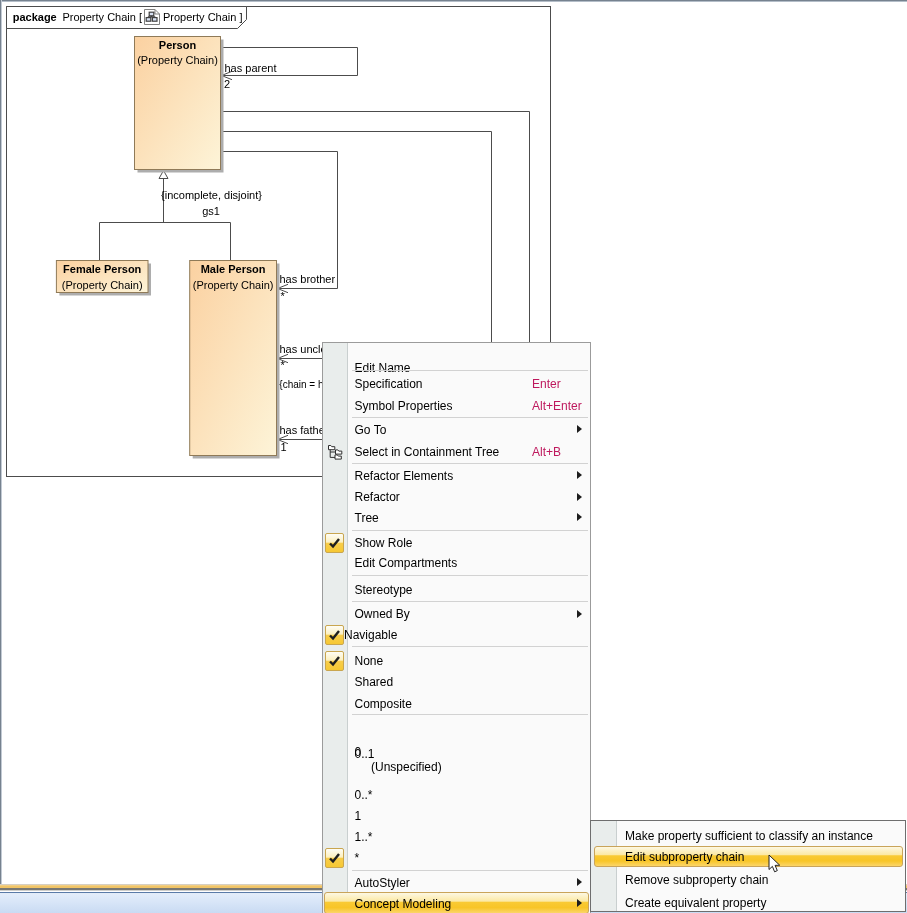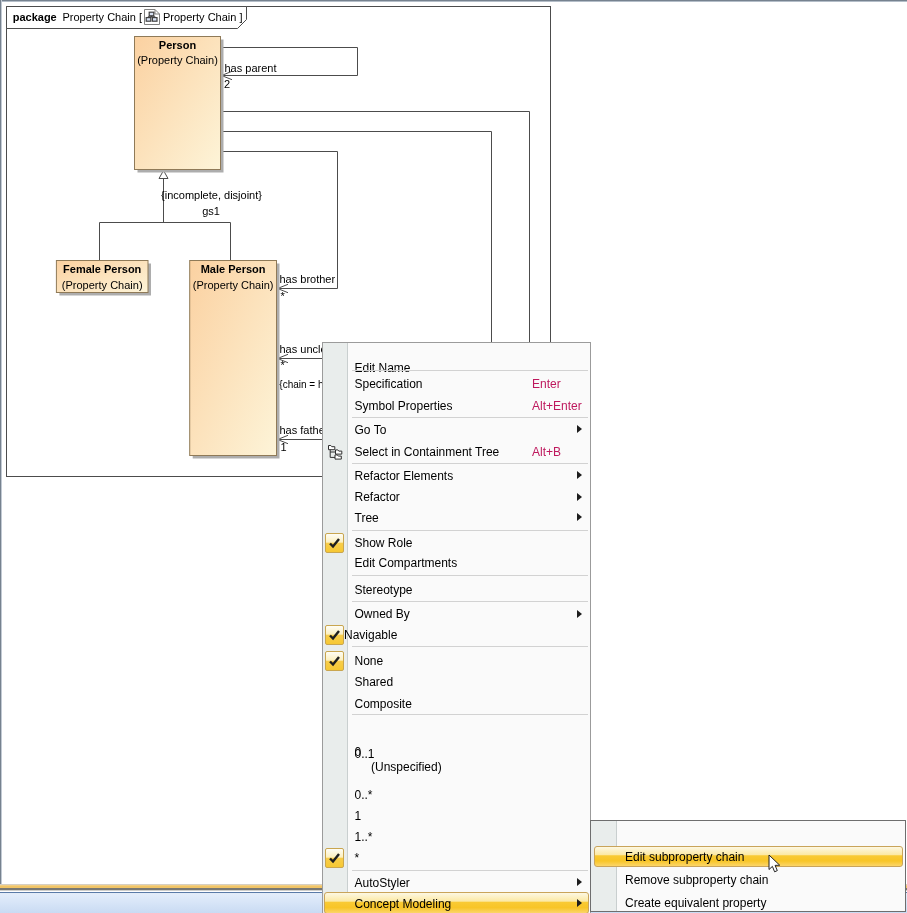--- a/index.html
+++ b/index.html
@@ -180,20 +180,21 @@
     <div class="sep" style="left:29px;right:2px;top:526.5px;"></div>
     <div class="mi" style="left:31.5px;top:528.5px;">AutoStyler</div>
     <div class="arr" style="left:254px;top:535px;"></div>
     <div class="hl" style="left:1px;right:1px;top:549px;height:22px;"></div>
     <div class="mi" style="left:31.5px;top:549.5px;">Concept Modeling</div>
     <div class="arr" style="left:254px;top:556px;"></div>
   </div>
 
   <div class="menu" id="submenu" style="left:590px;top:820px;width:316px;height:92px;border-color:#6e6e6e;">
     <div class="gutter" style="width:25px;"></div>
+    <div class="mi" style="left:34px;top:3.5px;">Make property sufficient to classify an instance</div>
     <div class="hl" style="left:3px;right:2px;top:25px;height:21px;"></div>
     <div class="mi" style="left:34px;top:25px;">Edit subproperty chain</div>
     <div class="mi" style="left:34px;top:48.2px;">Remove subproperty chain</div>
     <div class="mi" style="left:34px;top:70.6px;">Create equivalent property</div>
   </div>
 
   <svg style="position:absolute;left:768px;top:854px;z-index:40;" width="14" height="21" viewBox="0 0 14 21">
     <path d="M1,1 L1,15.5 L4.4,12.4 L6.6,17.8 L9.3,16.6 L7.1,11.4 L11.7,11.2 Z" fill="#ffffff" stroke="#222222" stroke-width="1"></path>
   </svg>
 </div>

